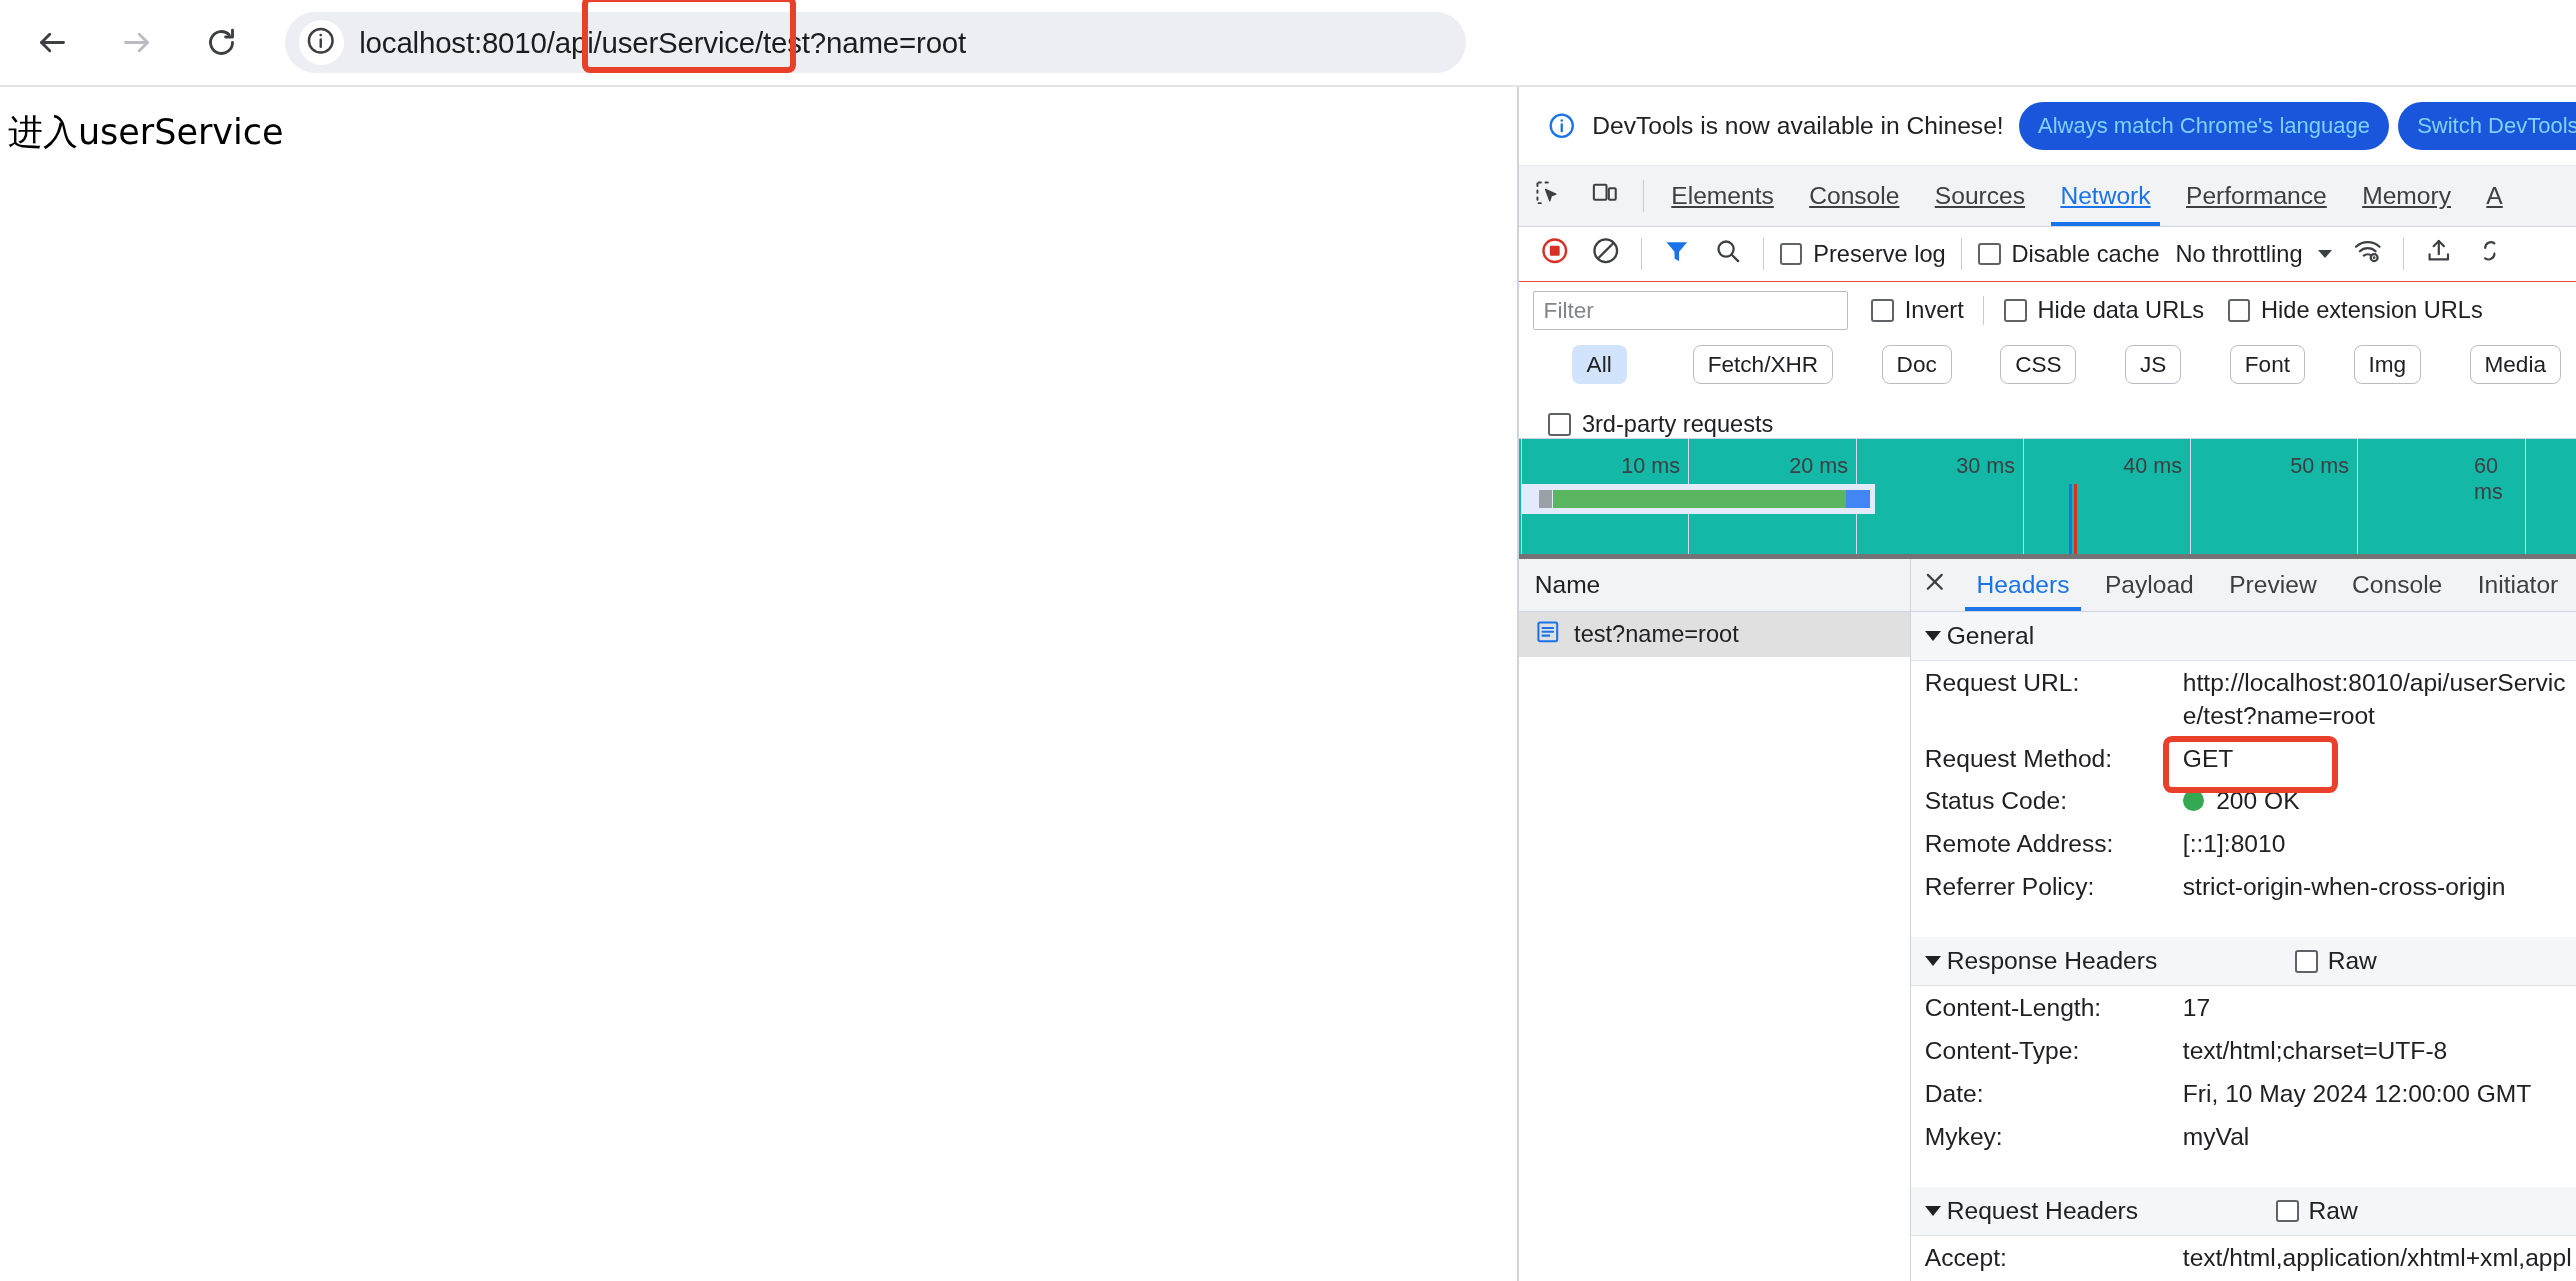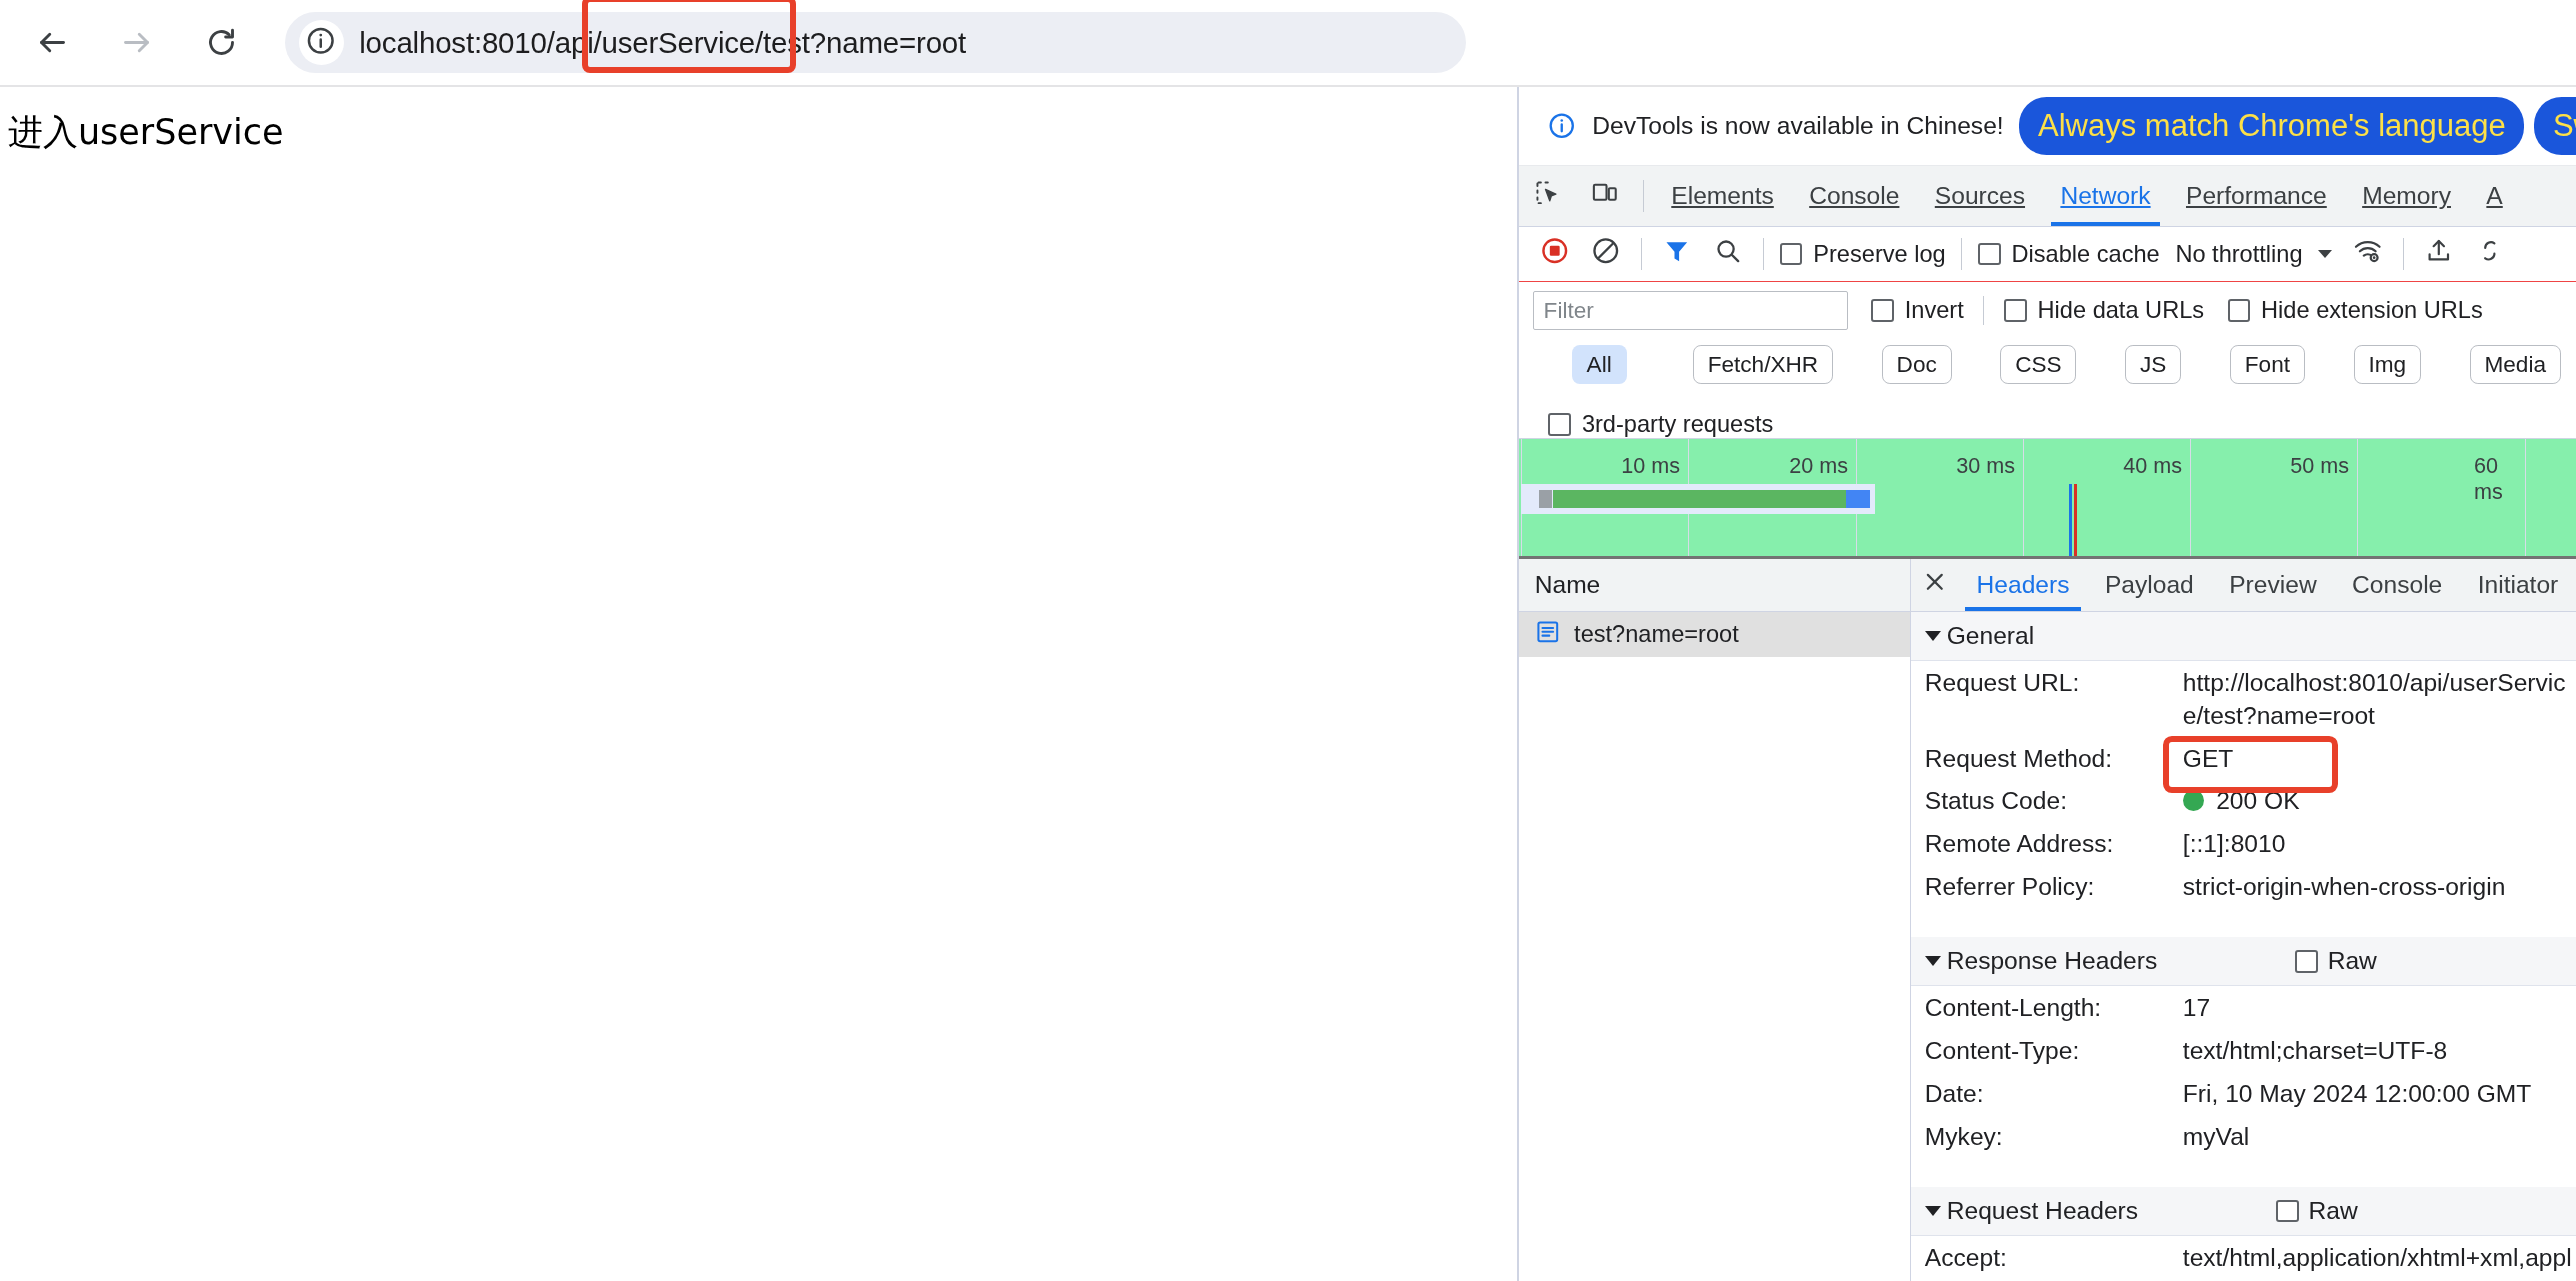--- a/index.html
+++ b/index.html
@@ -93,22 +93,22 @@
     background: #ffffff;
     display: flex; align-items: center;
     padding-left: 28px;
     border-bottom: 1px solid #e8eaed;
     white-space: nowrap;
   }
   .banner-icon { flex: 0 0 auto; margin-right: 15.7px; display:flex; }
   .banner-text { font-size: 24.6px; color: #202124; margin-right: 15.7px; }
   .banner-btn {
     background: #1a56db;
-    color: #fde047;
-    font-size: 31px;
+    color: #7dd3fc;
+    font-size: 22px;
     padding: 10.8px 18.7px;
     border-radius: 27.6px;
     border: none;
     white-space: nowrap;
     margin-right: 9.8px;
     font-family: "Liberation Sans", sans-serif;
   }
 
   
   .dt-tabs {
@@ -224,22 +224,22 @@
     height: 49px;
     display: flex; align-items: flex-end;
     padding: 0 23.6px;
     border-bottom: 1px solid #cfd4e3;
   }
 
   
   .dt-overview {
     height: 120px;
     position: relative;
-    border-bottom: 3px solid #737373;
-    background: #86efac;
+    border-bottom: 5px solid #737373;
+    background: #14b8a6;
     overflow: hidden;
   }
   .ov-grid {
     position: absolute; top: 0; bottom: 0;
     width: 1px; background: #d7dce8;
   }
   .ov-tick {
     position: absolute; top: 13.8px;
     font-size: 21.6px; color: #3c4043;
     transform: translateX(-100%);

